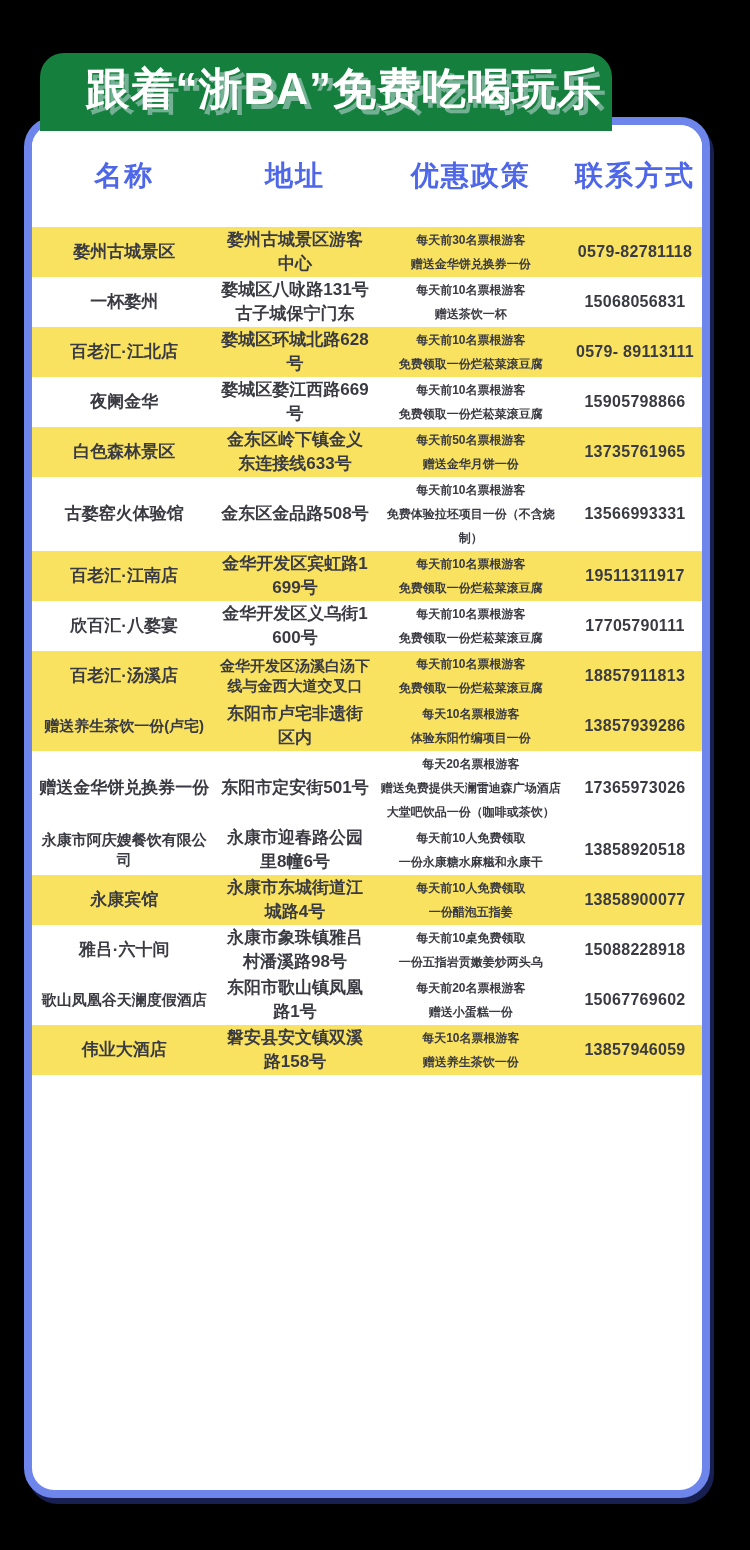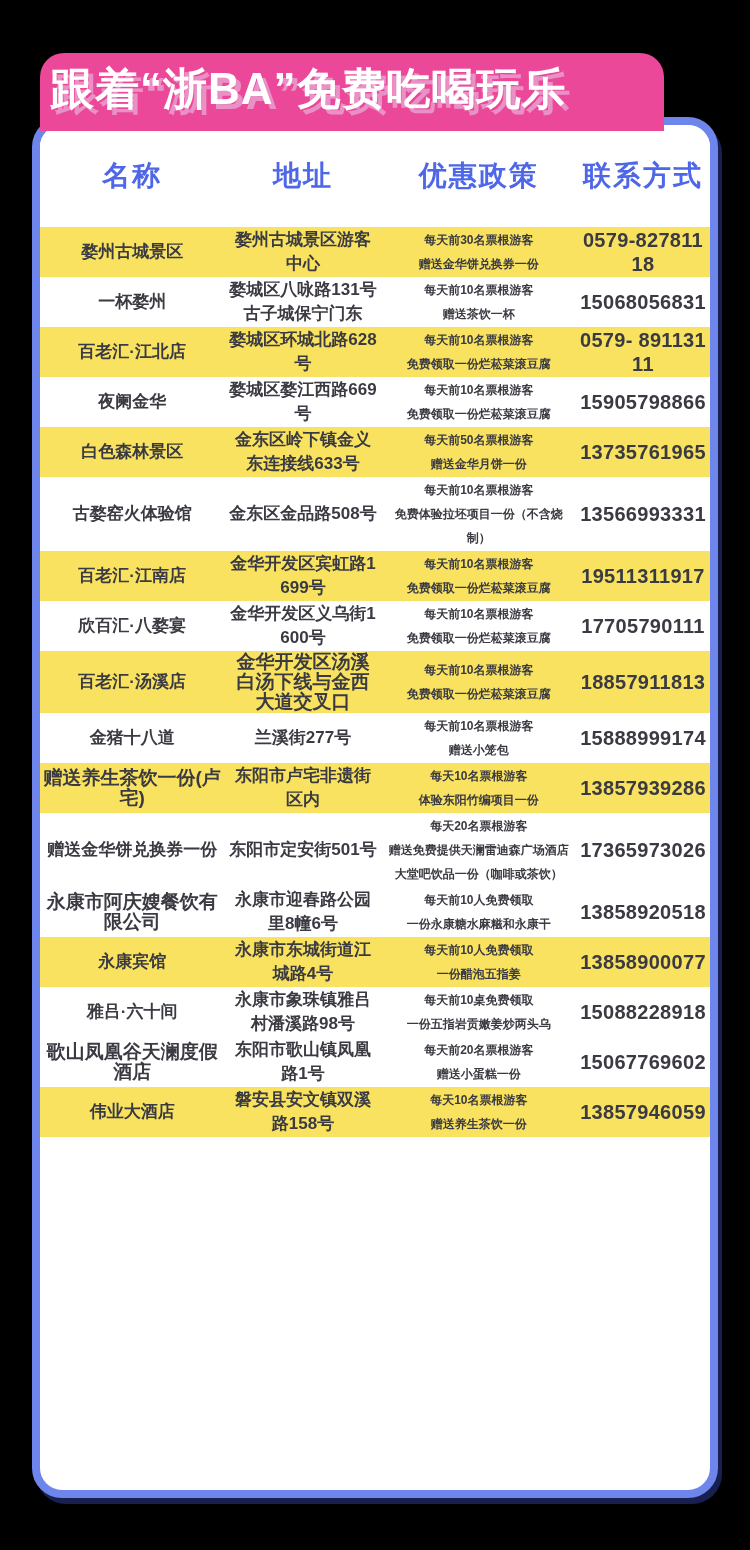--- a/index.html
+++ b/index.html
@@ -11,44 +11,44 @@
   .stage {
     position: relative;
     width: 750px;
     height: 1550px;
     background: #000000;
     overflow: hidden;
   }
   
   .card {
     position: absolute;
-    left: 32px;
+    left: 24px;
     top: 117px;
     width: 686px;
     height: 1381px;
     box-sizing: border-box;
     background: #ffffff;
     border: 8px solid #6E86EC;
     border-radius: 30px;
     overflow: hidden;
     box-shadow: 4px 6px 0 rgba(54, 72, 180, 0.45);
     z-index: 1;
   }
   
   .banner {
     position: absolute;
     left: 40px;
     top: 53px;
-    width: 624px;
+    width: 572px;
     height: 78px;
-    background: #ec4899;
+    background: #15803d;
     border-radius: 24px 24px 0 0;
     display: flex;
     align-items: center;
-    justify-content: flex-start;
+    justify-content: flex-end;
     z-index: 2;
   }
   .banner h1 {
     margin: 0;
     padding: 0 10px 6px 10px;
     font-size: 44px;
     font-weight: 900;
     color: #ffffff;
     letter-spacing: 1px;
     white-space: nowrap;
@@ -79,22 +79,22 @@
     font-weight: 700;
     color: #3A3A42;
     font-size: 17px;
     line-height: 24px;
     padding: 1px 3px;
     word-break: break-all;
   }
   tbody tr.yellow { background: #F8E25F; }
   tbody tr.white  { background: #ffffff; }
   td.c-policy { font-size: 12px; margin-top: 32px; }
-  td.c-phone  { font-size: 20px; letter-spacing: 0.3px; }
-  td.sm { font-size: 19px; line-height: 20px; }
+  td.c-phone  { font-size: 16px; letter-spacing: 0.3px; }
+  td.sm { font-size: 15px; line-height: 20px; }
 </style>
 </head>
 <body>
 
 <div class="stage">
 
   <div class="card">
     <table class="venues">
       <colgroup>
         <col class="col-name">
@@ -185,29 +185,20 @@
           </tr>
           <tr class="yellow">
             <td class="c-name">百老汇·汤溪店</td>
             <td class="c-addr sm">金华开发区汤溪白汤下线与金西大道交叉口</td>
             <td class="c-policy">
               <div>每天前10名票根游客</div>
               <div>免费领取一份烂菘菜滚豆腐</div>
             </td>
             <td class="c-phone">18857911813</td>
           </tr>
-          <tr class="white">
-            <td class="c-name">金猪十八道</td>
-            <td class="c-addr">兰溪街277号</td>
-            <td class="c-policy">
-              <div>每天前10名票根游客</div>
-              <div>赠送小笼包</div>
-            </td>
-            <td class="c-phone">15888999174</td>
-          </tr>
           <tr class="yellow">
             <td class="c-name sm">赠送养生茶饮一份(卢宅)</td>
             <td class="c-addr">东阳市卢宅非遗街区内</td>
             <td class="c-policy">
               <div>每天10名票根游客</div>
               <div>体验东阳竹编项目一份</div>
             </td>
             <td class="c-phone">13857939286</td>
           </tr>
           <tr class="white">

